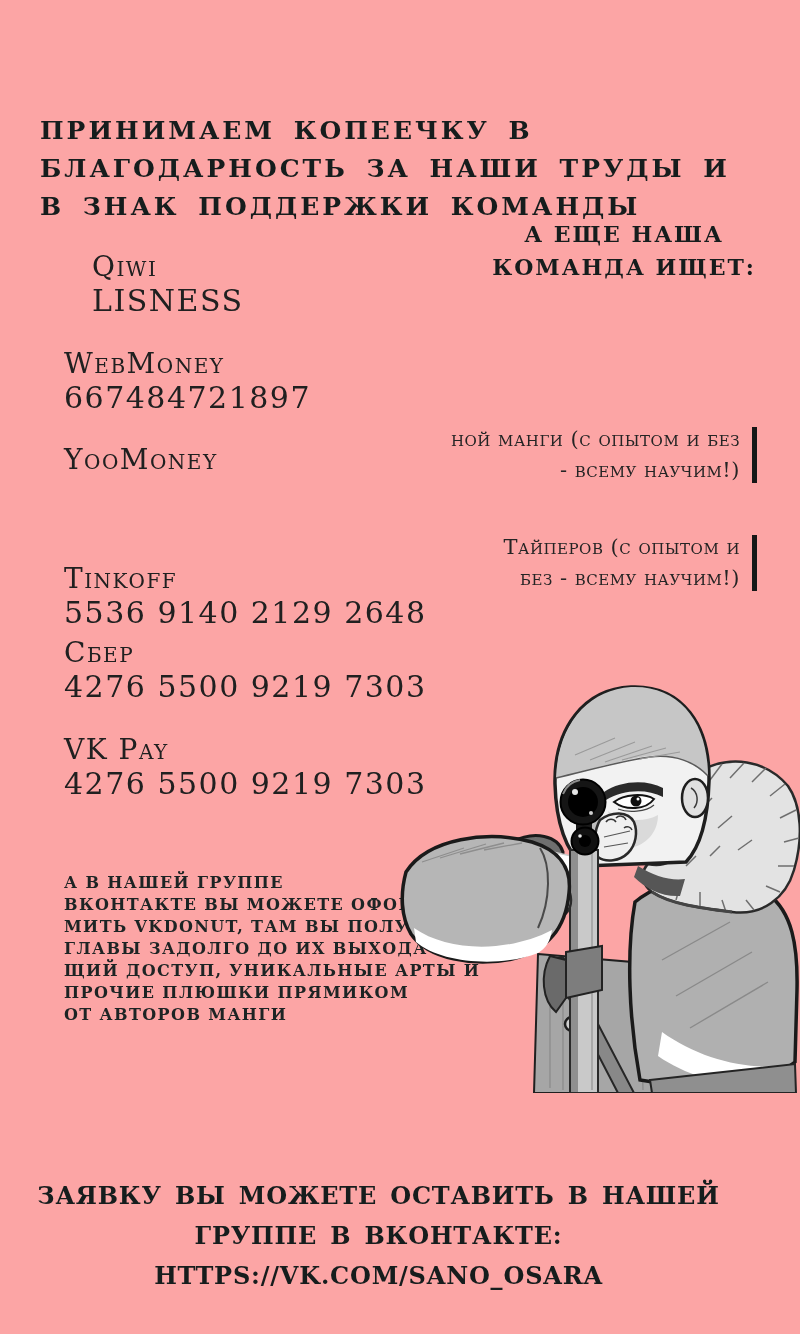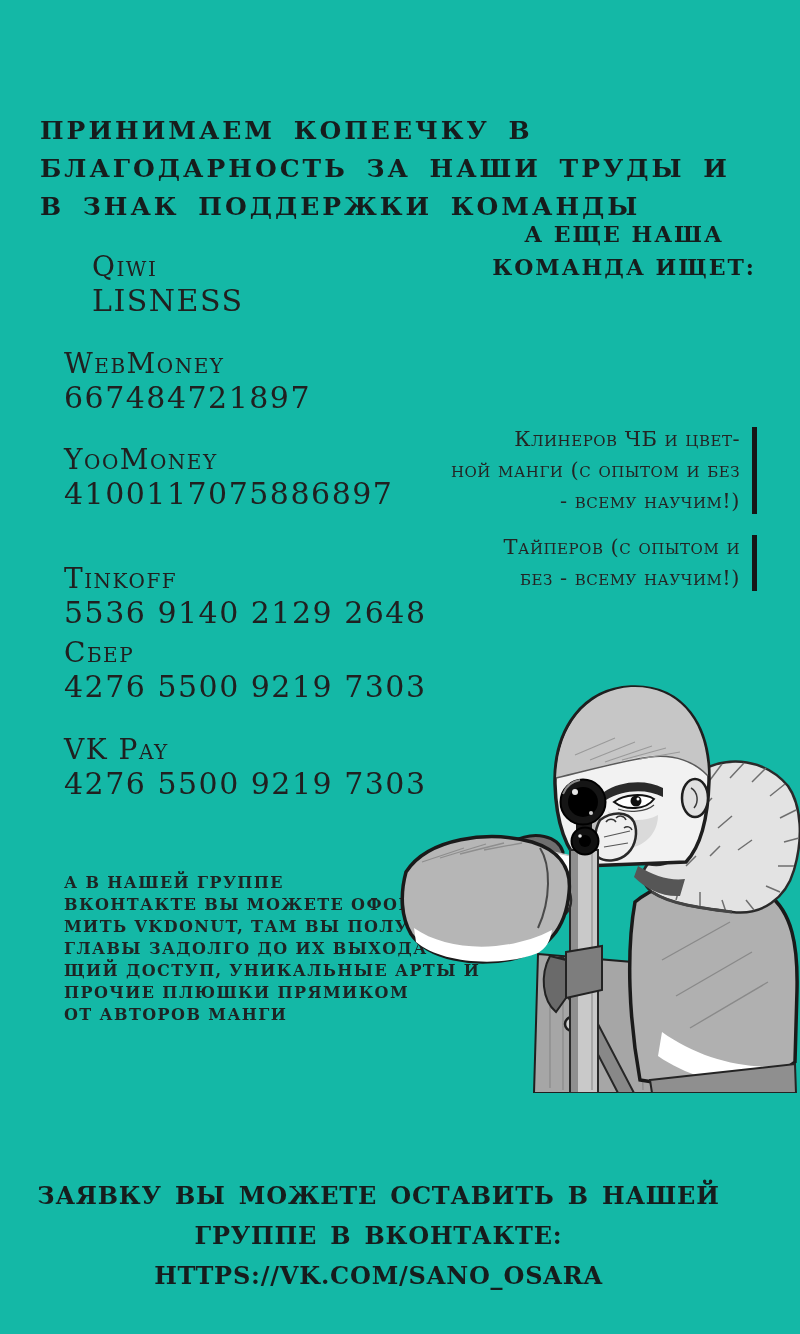--- a/index.html
+++ b/index.html
@@ -4,21 +4,21 @@
 <style>
   html,body{margin:0;padding:0;}
   body{
     width:800px;height:1334px;
     background:#ffffff;
     font-family:"DejaVu Serif","Liberation Serif",serif;
     color:#1b1b1b;
     position:relative;
     overflow:hidden;
   }
-  .page{position:absolute;inset:0;width:800px;height:1334px;background:#14b8a6;}
+  .page{position:absolute;inset:0;width:800px;height:1334px;background:#fca5a5;}
 
   
   .donate-header{
     position:absolute;left:40px;top:112px;
     font-weight:bold;font-size:25px;line-height:38px;
     letter-spacing:3px;word-spacing:7px;
     color:#161d1d;
   }
 
   
@@ -99,37 +99,35 @@
   <div class="payment" style="top:250px;margin-left:28px;">
     <span class="pay-name">Qiwi</span>
     <span class="pay-value">LISNESS</span>
   </div>
   <div class="payment" style="top:347px;">
     <span class="pay-name">WebMoney</span>
     <span class="pay-value">667484721897</span>
   </div>
   <div class="payment" style="top:443px;">
     <span class="pay-name">YooMoney</span>
-    <span class="pay-value">4100117075886897</span>
   </div>
   <div class="payment" style="top:545px;margin-top:17px;">
     <span class="pay-name">Tinkoff</span>
     <span class="pay-value">5536 9140 2129 2648</span>
   </div>
   <div class="payment" style="top:636px;">
     <span class="pay-name">Сбер</span>
     <span class="pay-value">4276 5500 9219 7303</span>
   </div>
   <div class="payment" style="top:733px;">
     <span class="pay-name">VK Pay</span>
     <span class="pay-value">4276 5500 9219 7303</span>
   </div>
 
   <div class="recruit-item" style="top:424px;">
-    <div>Клинеров ЧБ и цвет-</div>
     <div>ной манги (с опытом и без</div>
     <div>- всему научим!)</div>
     <span class="vbar"></span>
   </div>
   <div class="recruit-item" style="top:532px;margin-left:29px;">
     <div>Тайперов (с опытом и</div>
     <div>без - всему научим!)</div>
     <span class="vbar"></span>
   </div>
 

